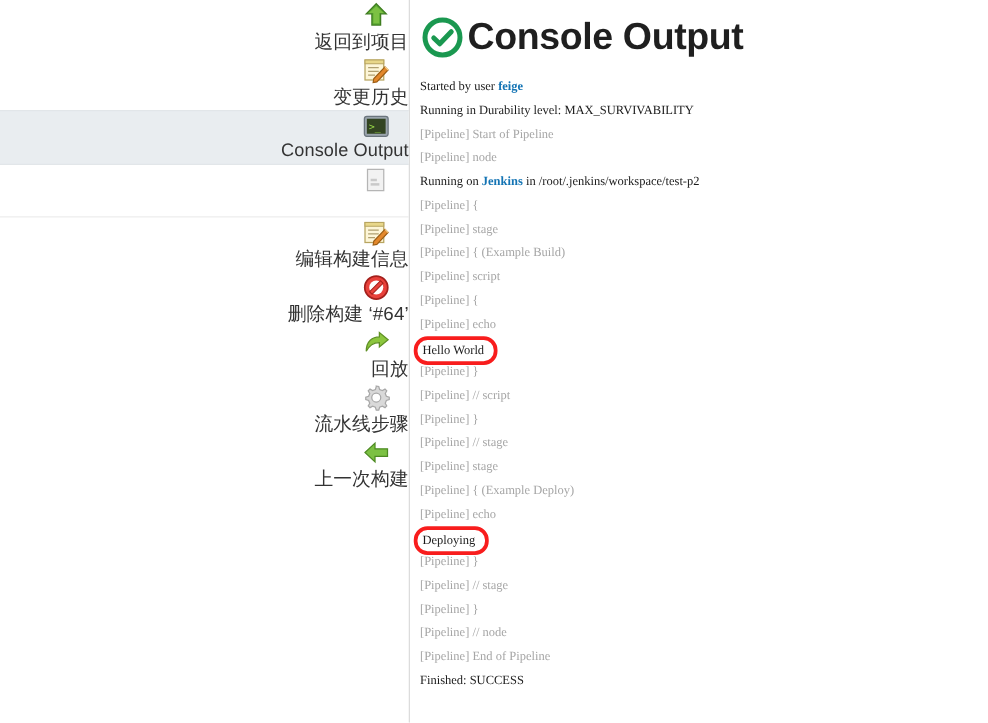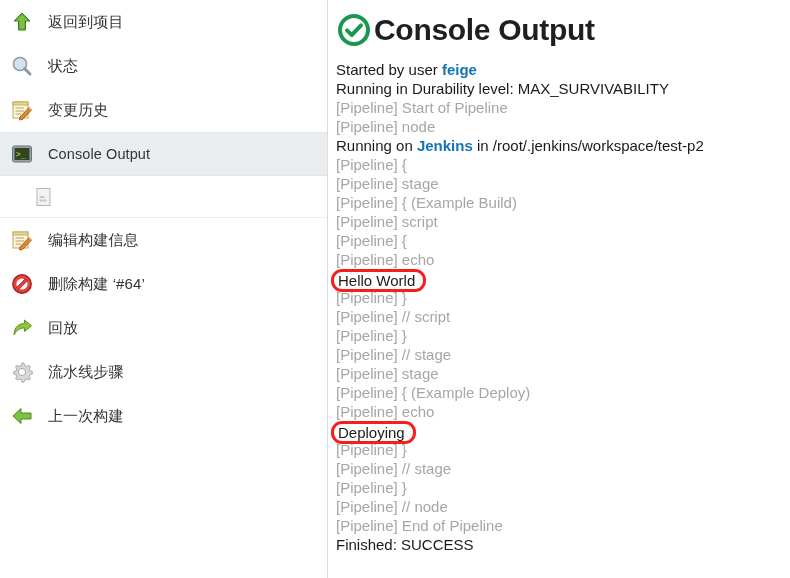--- a/index.html
+++ b/index.html
@@ -26,25 +26,26 @@
     width: 328px;
     height: 578px;
     background: #ffffff;
     border-right: 1px solid #dcdcdc;
     box-sizing: border-box;
     position: relative;
     flex: 0 0 328px;
   }
   .nav-item {
     display: flex;
-    align-items: center;
+    align-items: flex-end;
     height: 44px;
     padding-left: 10px;
     box-sizing: border-box;
     cursor: pointer;
+    flex-direction: column;
   }
   .nav-item.selected {
     background: #e9edf0;
     border-top: 1px solid #e2e6e9;
     border-bottom: 1px solid #e2e6e9;
   }
   .nav-item.sub {
     padding-left: 32px;
     height: 42px;
     border-bottom: 1px solid #ededed;
@@ -91,22 +92,22 @@
   .console-title {
     font-size: 30px;
     font-weight: bold;
     color: #1f1f1f;
     letter-spacing: -0.3px;
     line-height: 36px;
     font-family: "Liberation Sans", sans-serif;
   }
   .console-body {
     padding: 8px 0 0 8px;
-    font-family: Liberation Sans, sans-serif;
-    font-size: 15px;
+    font-family: Liberation Serif, serif;
+    font-size: 10px;
     line-height: 19px;
     color: #1a1a1a;
     white-space: pre;
     position: relative;
   }
   .line { height: 19px; white-space: pre; }
   .dim { color: #a6a6a6; }
   .lnk { color: #1474b4; font-weight: bold; }
   .boxed {
     display: inline-block;
@@ -142,30 +143,20 @@
             <svg width="24" height="24" viewBox="0 0 24 24">
               <path d="M12 3 L20 11 L15.5 11 L15.5 20 L8.5 20 L8.5 11 L4 11 Z" fill="#5aa832" stroke="#3f7d20" stroke-width="1"></path>
               <path d="M12 5 L18 10.4 L14.3 10.4 L14.3 18.6 L9.7 18.6 L9.7 10.4 L6 10.4 Z" fill="#7cc143"></path>
             </svg>
           </span>
           <span class="nav-label cjk">返回到项目</span>
         </div>
         <div class="nav-item">
           <span class="nav-icon">
             <svg width="24" height="24" viewBox="0 0 24 24">
-              <circle cx="10" cy="10" r="6.5" fill="#dbeaf5" stroke="#8d9aa5" stroke-width="1.6"></circle>
-              <circle cx="10" cy="10" r="4.6" fill="#cfe2f2"></circle>
-              <path d="M14.6 14.6 L20 20" stroke="#8d9aa5" stroke-width="3" stroke-linecap="round"></path>
-            </svg>
-          </span>
-          <span class="nav-label cjk">状态</span>
-        </div>
-        <div class="nav-item">
-          <span class="nav-icon">
-            <svg width="24" height="24" viewBox="0 0 24 24">
               <rect x="3" y="4" width="15" height="16" fill="#fdf6d8" stroke="#b8a560" stroke-width="1"></rect>
               <rect x="3" y="4" width="15" height="3" fill="#e8d78a" stroke="#b8a560" stroke-width="0.8"></rect>
               <path d="M5.5 10 H14 M5.5 13 H14 M5.5 16 H11" stroke="#b0a070" stroke-width="1"></path>
               <path d="M10 19 L19 9.5 L21.5 12 L12.5 21.5 L9.5 22 Z" fill="#e3882c" stroke="#9c5d14" stroke-width="0.9"></path>
               <path d="M19 9.5 L21.5 12" stroke="#f7d08a" stroke-width="1"></path>
             </svg>
           </span>
           <span class="nav-label cjk">变更历史</span>
         </div>
         <div class="nav-item selected">

